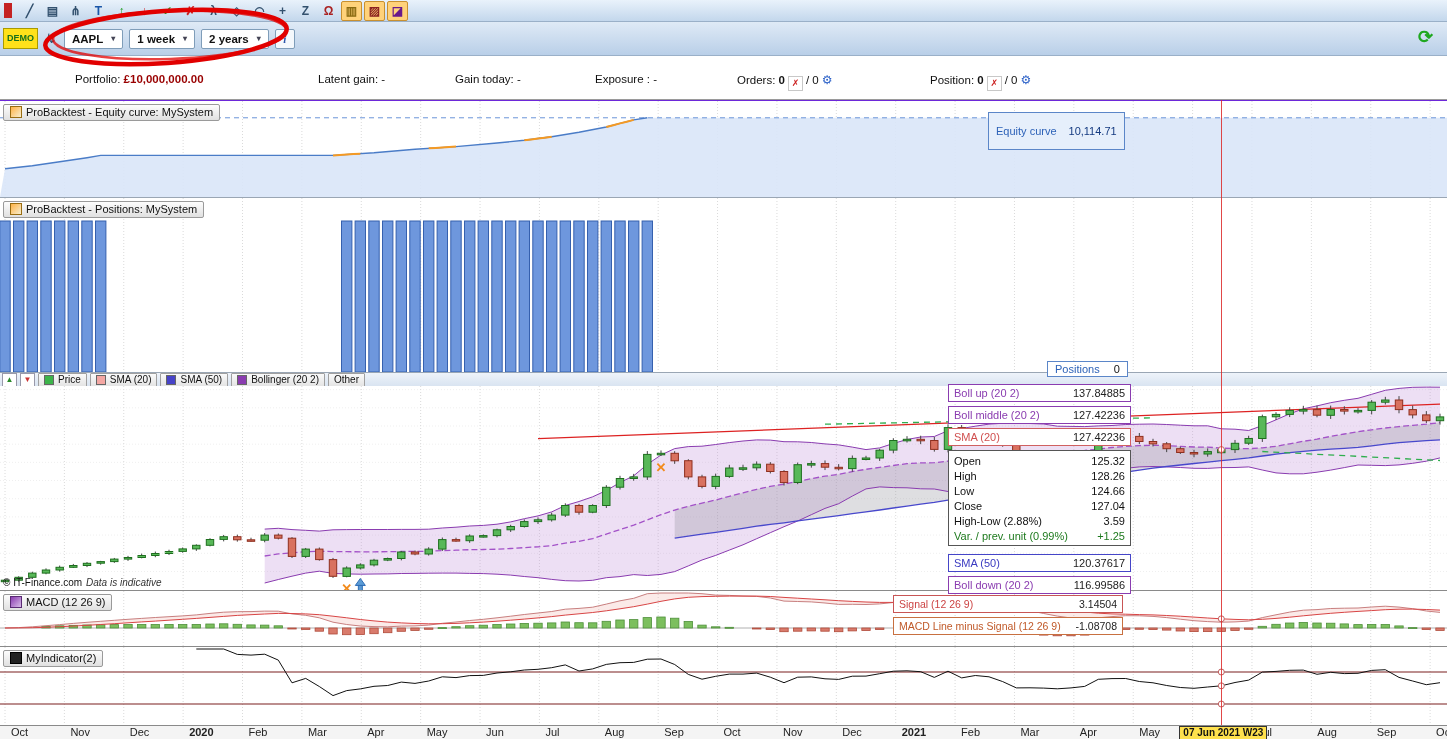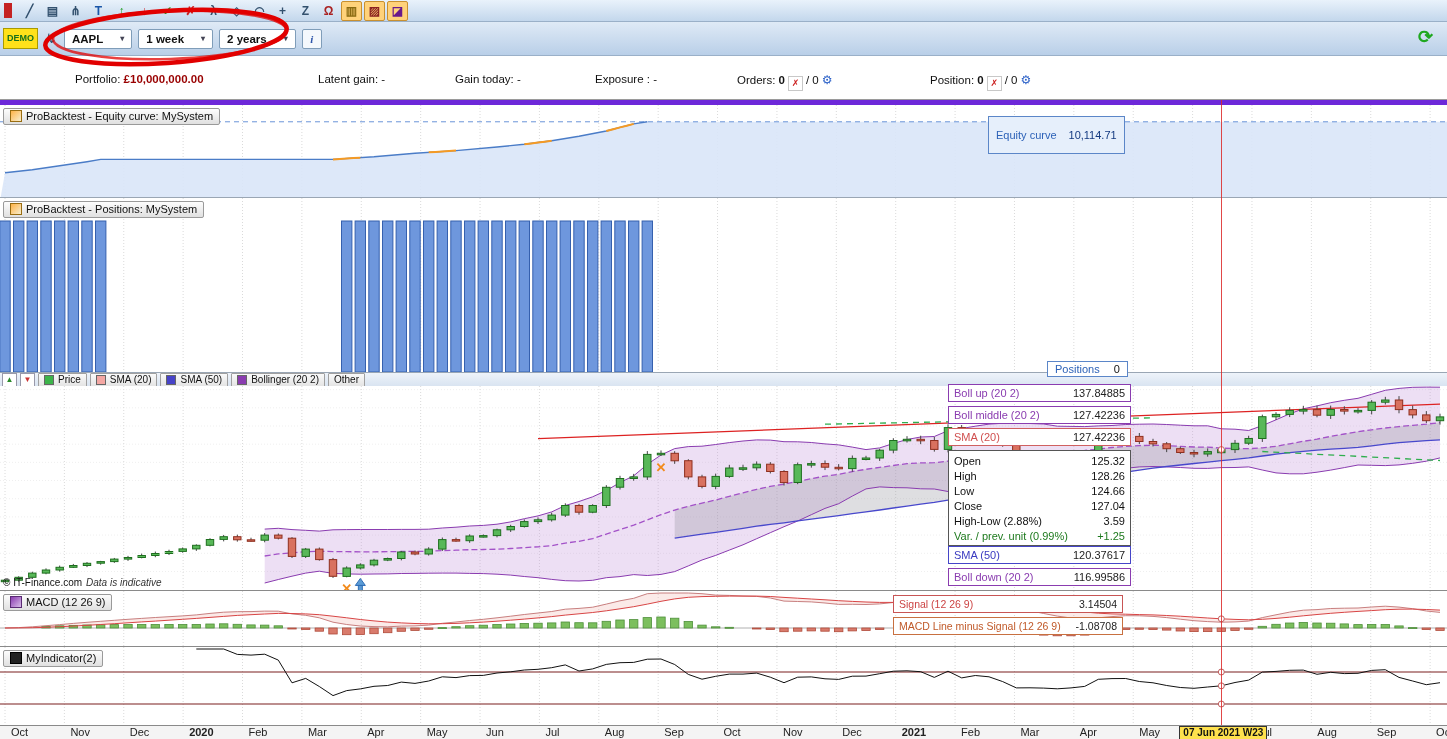--- a/index.html
+++ b/index.html
@@ -8,21 +8,21 @@
 
   
   #toolbar1{position:absolute;left:0;top:0;width:1447px;height:22px;background:linear-gradient(#e9f2fb,#c3d7ec);border-bottom:1px solid #9ab0c8;display:flex;align-items:center;padding-left:2px;box-sizing:border-box;}
   .tb-mark{width:8px;height:15px;background:#c42222;margin:0 6px 0 2px;}
   #tb-icons{display:flex;align-items:center;}
   .tbi{width:19px;height:18px;display:flex;align-items:center;justify-content:center;font-size:12px;font-weight:bold;margin:0 1px;border:1px solid transparent;border-radius:2px;cursor:pointer;}
   .tbi.sel{background:#ffd27a;border-color:#c89030;}
   #toolbar2{position:absolute;left:0;top:22px;width:1447px;height:34px;background:linear-gradient(#dfeaf6,#b9cfe8);border-bottom:1px solid #9ab0c8;display:flex;align-items:center;gap:6px;padding-left:3px;box-sizing:border-box;}
   #demo-badge{background:#ffe11a;color:#17701c;font-weight:bold;font-size:9px;border:1px solid #a99a00;padding:5px 3px;line-height:1;}
   .tb-pin{font-size:13px;color:#33516e;width:14px;text-align:center;}
-  .dd{background:#fff;border:1px solid #7f9db9;border-radius:2px;padding:3px 7px;font-size:11.5px;font-weight:bold;display:flex;align-items:center;gap:17px;cursor:pointer;}
+  .dd{background:#fff;border:1px solid #7f9db9;border-radius:2px;padding:3px 7px;font-size:11.5px;font-weight:bold;display:flex;align-items:center;gap:8px;cursor:pointer;}
   .caret{font-size:8px;color:#445;}
   #info-btn{width:18px;height:18px;border:1px solid #7f9db9;border-radius:2px;background:#f4f8fc;color:#2d55aa;font-family:"Liberation Serif",serif;font-style:italic;font-weight:bold;display:flex;align-items:center;justify-content:center;cursor:pointer;}
   #refresh-btn{position:absolute;right:14px;top:4px;font-size:18px;font-weight:bold;color:#1fa81f;cursor:pointer;}
 
   
   #acct{position:absolute;left:0;top:56px;width:1447px;height:44px;background:#fff;border-bottom:1px solid #9a9a9a;box-sizing:border-box;}
   .acct-item{position:absolute;top:17px;white-space:nowrap;font-size:11.5px;}
   .maroon{color:#990000;}
   .mini-icon{display:inline-block;width:13px;height:13px;border:1px solid #c8c8c8;color:#cc2222;font-size:9px;text-align:center;line-height:12px;margin:0 3px;vertical-align:-2px;background:#fff;cursor:pointer;}
   .mini-gear{color:#2d62c8;font-size:12px;margin-left:3px;cursor:pointer;}
@@ -38,21 +38,21 @@
   .px-btn{position:absolute;top:68px;width:56px;height:28px;border-radius:2px;color:#fff;display:flex;align-items:center;justify-content:center;cursor:pointer;}
   #sell-btn{left:1281px;background:linear-gradient(#e04040,#b51f1f);}
   #buy-btn{left:1344px;background:linear-gradient(#45c043,#1f9a24);}
   .px-sm{font-size:9px;margin-right:1px;}
   .px-lg{font-size:16px;font-weight:bold;}
   .ls{position:absolute;left:1416px;display:flex;align-items:center;gap:4px;font-size:11px;cursor:pointer;}
   .cb{width:11px;height:11px;border:1px solid #777;background:#fff;display:inline-block;}
 
   
   .panel{position:absolute;left:0;width:1447px;background:#fff;overflow:hidden;}
-  #eq-panel{top:100px;height:97px;border-top:5px solid #6d28d9;text-align:center;}
+  #eq-panel{top:100px;height:97px;border-top:1px solid #6d28d9;text-align:center;}
   #pos-panel{top:197px;height:175px;border-top:1px solid #9aa6b4;}
   #legend-row{position:absolute;left:0;top:372px;width:1447px;height:14px;background:linear-gradient(#eef3fa,#d9e4f1);border-top:1px solid #9aa6b4;display:flex;align-items:center;gap:3px;padding-left:2px;box-sizing:border-box;font-size:10px;}
   #price-panel{top:386px;height:204px;}
   #macd-panel{top:590px;height:56px;border-top:1px solid #8a8a8a;}
   #rsi-panel{top:646px;height:79px;border-top:1px solid #8a8a8a;}
   #axis{position:absolute;left:0;top:725px;width:1447px;height:14px;background:#f4f4f4;border-top:1px solid #8a8a8a;box-sizing:border-box;}
   #axis span{position:absolute;top:0;font-size:11px;color:#222;}
   #axis span.yr{font-weight:bold;}
 
   .panel-tab{position:absolute;left:3px;top:3px;display:flex;align-items:center;gap:4px;background:linear-gradient(#fdfdfd,#e0e0e0);border:1px solid #9a9a9a;border-radius:2px;padding:1px 6px 2px;font-size:11px;z-index:5;cursor:pointer;}
@@ -64,21 +64,21 @@
   .blue{color:#2d62b8;} .dark{color:#143a80;}
 
   #pos-badge{position:absolute;left:1047px;top:361px;display:flex;align-items:center;gap:14px;background:#fff;border:1px solid #5b86c8;padding:1px 7px;font-size:11px;z-index:7;}
 
   #price-info{position:absolute;left:948px;top:384px;width:183px;z-index:7;}
   .ibox{display:flex;justify-content:space-between;align-items:center;background:#fff;border:1px solid #888;padding:1px 5px;font-size:11px;margin-bottom:4px;height:14px;}
   .ibox .val{color:#222;}
   .ibox.purple{border-color:#8a3cb0;} .ibox.purple .lbl{color:#8a3cb0;}
   .ibox.red{border-color:#d06060;} .ibox.red .lbl{color:#d05050;}
   .ibox.blue{border-color:#4545c8;} .ibox.blue .lbl{color:#3a3ac0;}
-  #ohlc-box{background:#fff;border:1px solid #555;padding:2px 5px;margin-bottom:0;font-size:11px;}
+  #ohlc-box{background:#fff;border:1px solid #555;padding:2px 5px;margin-bottom:8px;font-size:11px;}
   .orow{display:flex;justify-content:space-between;align-items:center;height:15px;}
   .orow.green span{color:#1e7a1e;}
 
   #macd-info{position:absolute;left:893px;top:595px;width:230px;z-index:7;}
   #macd-info .ibox{font-size:10.5px;}
   #macd-info .sig{border-color:#c85555;} #macd-info .sig .lbl{color:#cc4444;}
   #macd-info .hist{border-color:#c87040;} #macd-info .hist .lbl{color:#c05a2a;}
 
   #rsi-info{position:absolute;left:1028px;top:663px;width:84px;z-index:7;}
   .rbox{display:flex;justify-content:space-between;align-items:center;background:#fff;border:1px solid #444;padding:0 4px;font-size:10.5px;height:13px;margin-bottom:8px;}

